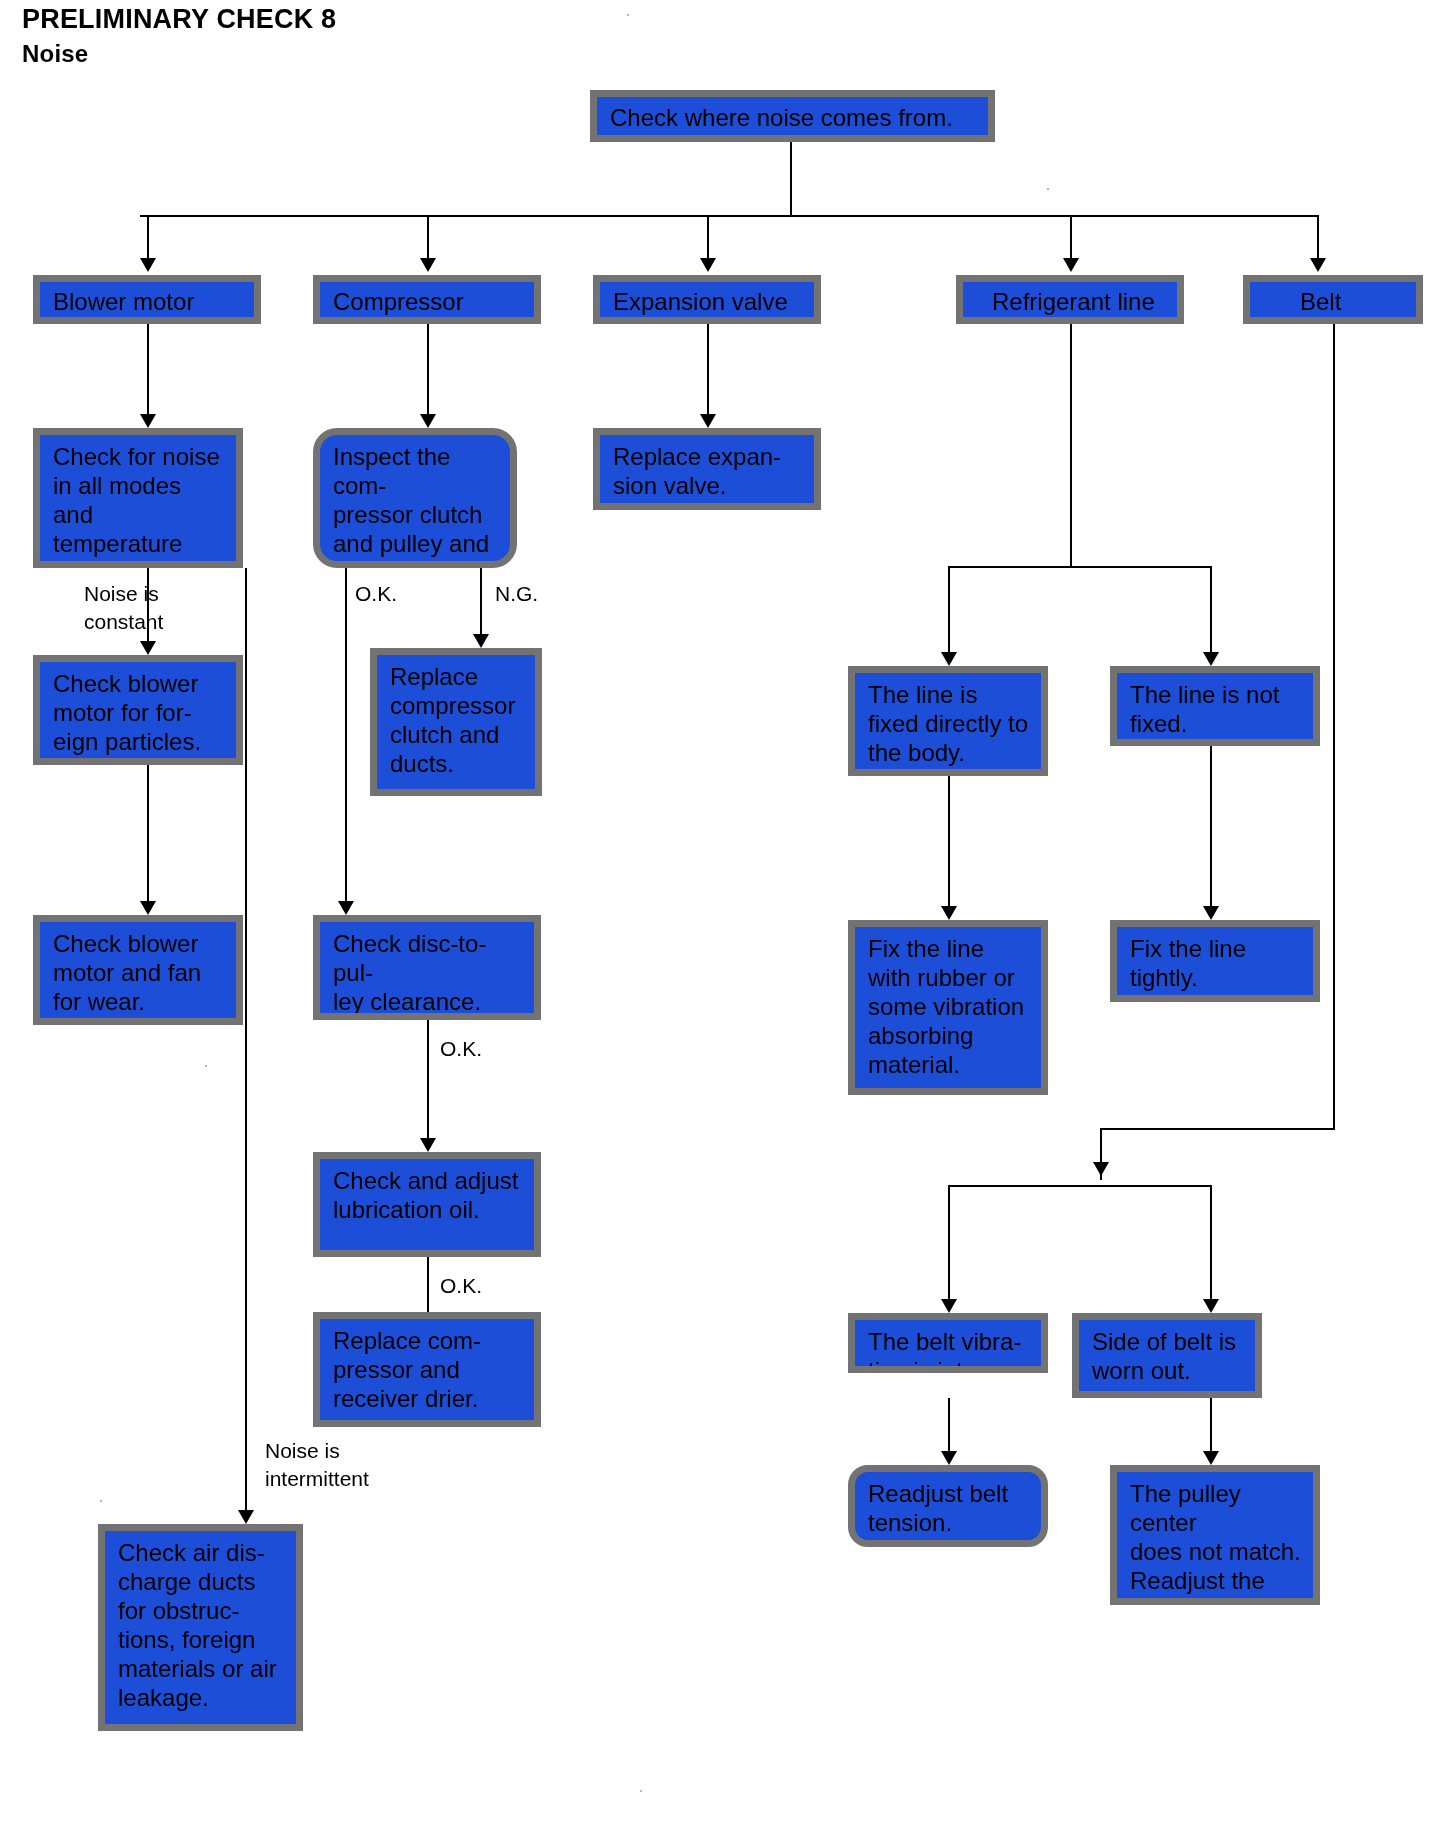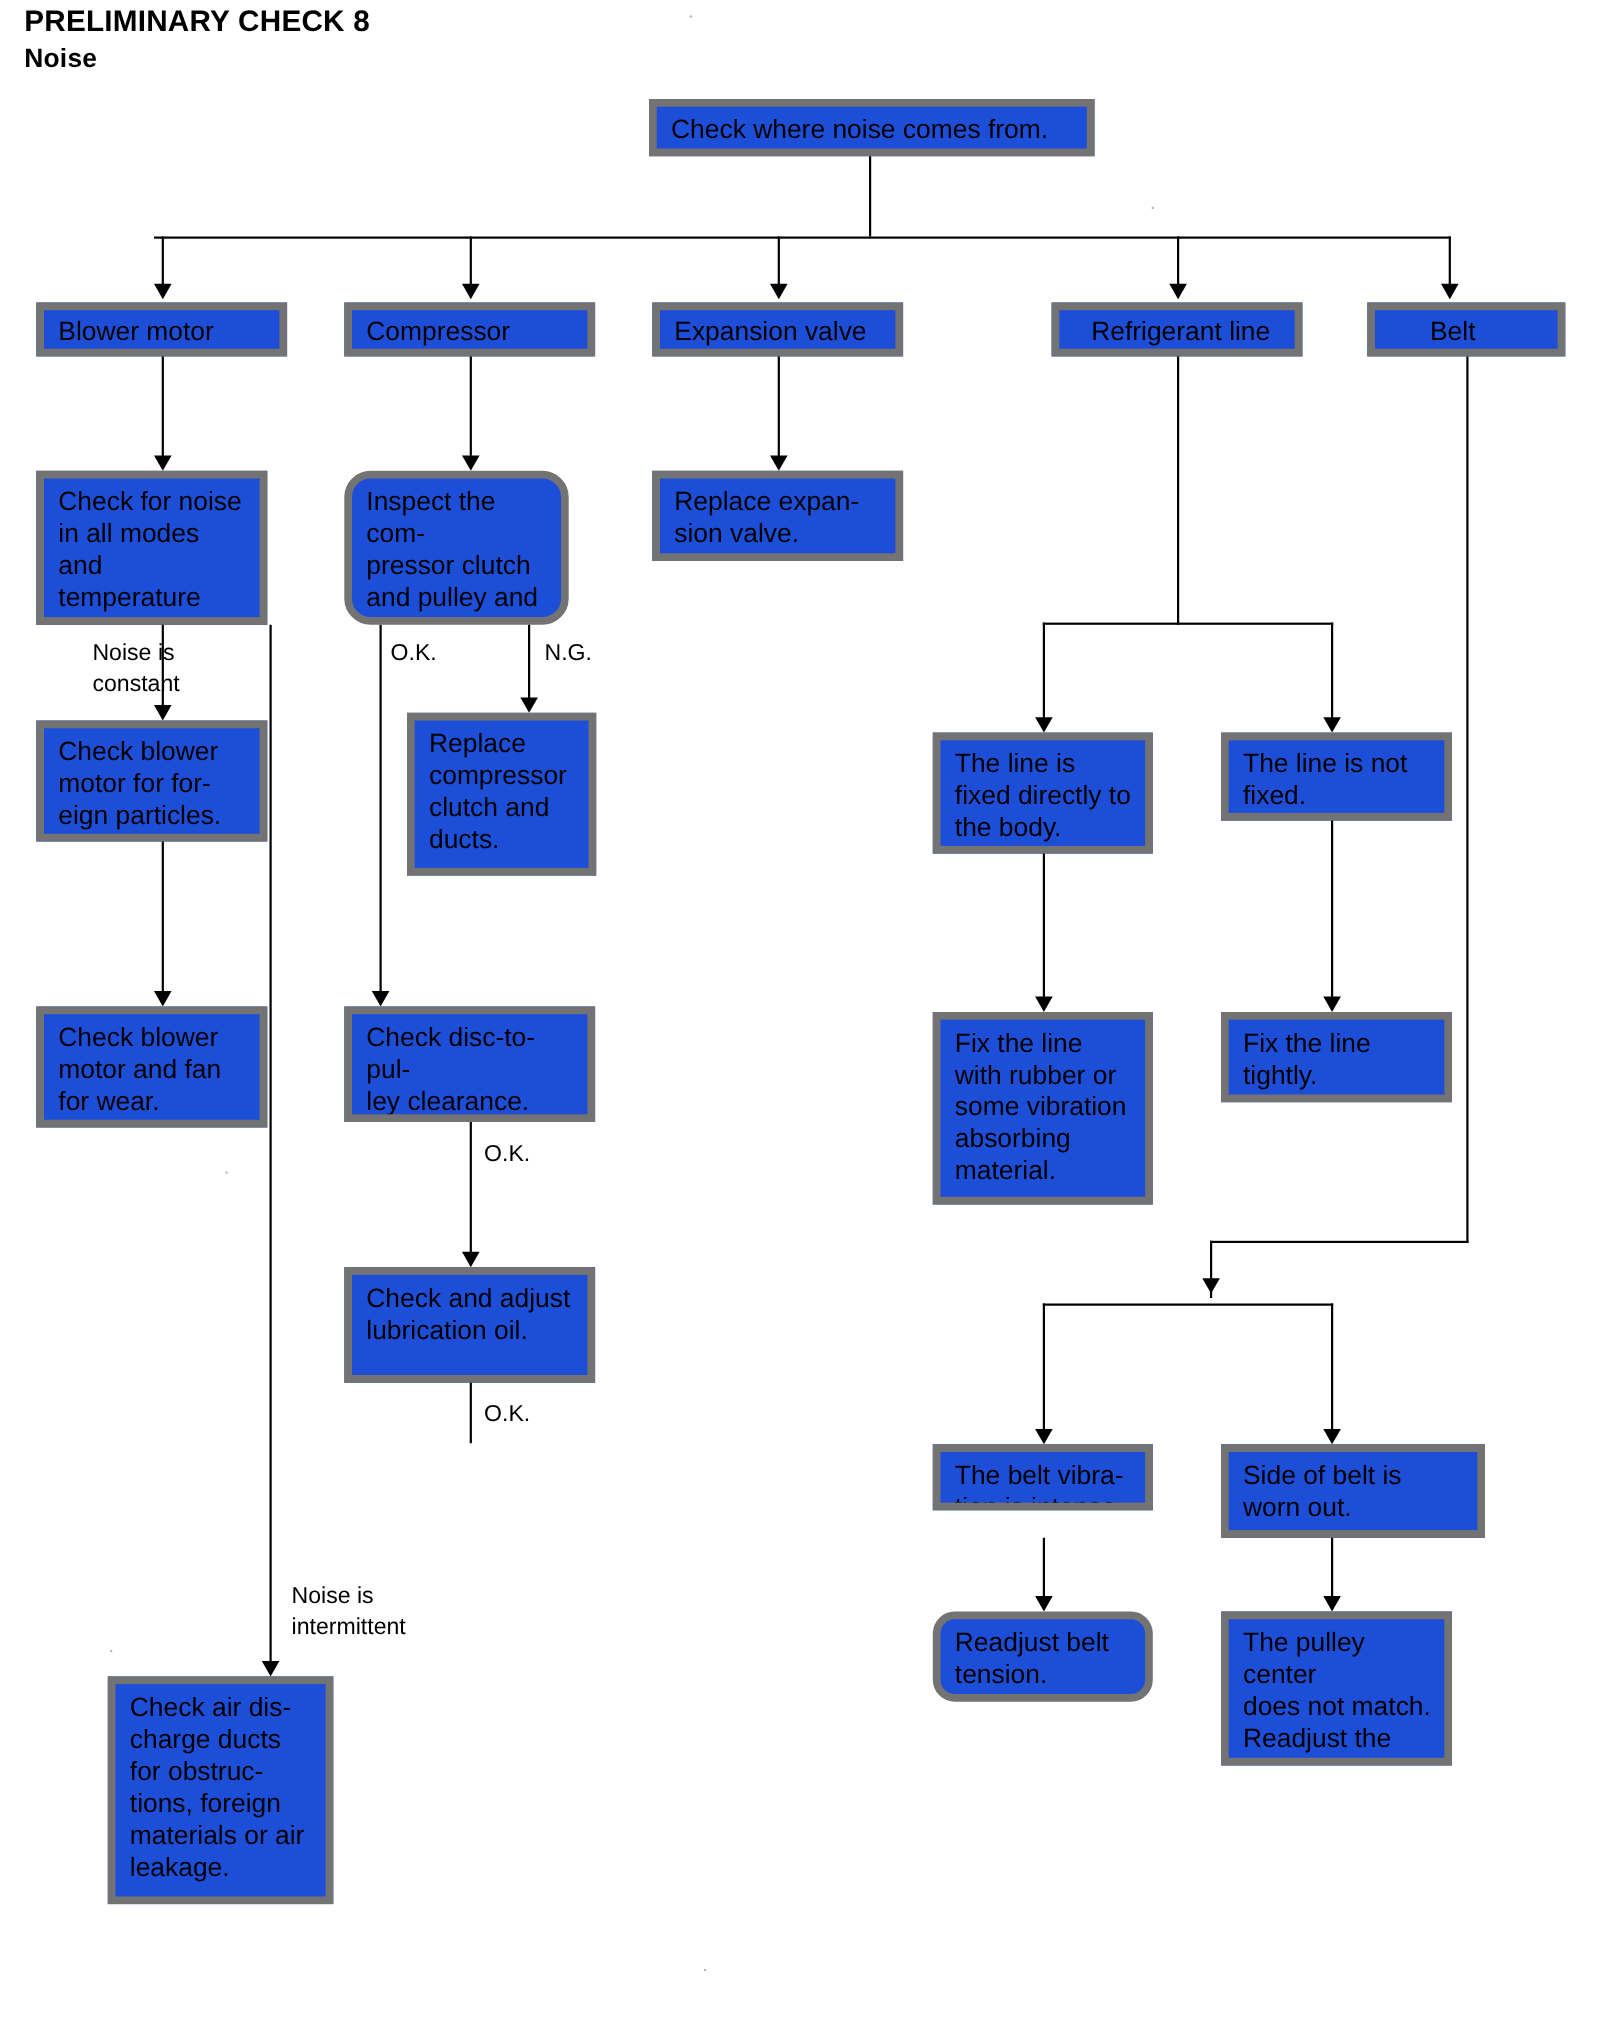--- a/index.html
+++ b/index.html
@@ -178,20 +178,23 @@
   <div class="ln vl" style="left:427px; top:1020px; height:125px;"></div>
   <div class="arw" style="left:420px; top:1138px;"></div>
 
   <div class="box" style="left:313px; top:1152px; width:228px; height:105px;">Check and adjust
 lubrication oil.</div>
 
   <div class="lbl" style="left:440px; top:1272px;">O.K.</div>
 
   <div class="ln vl" style="left:427px; top:1257px; height:55px;"></div>
 
+  <div class="box" style="left:313px; top:1312px; width:228px; height:115px;">Replace com-
+pressor and
+receiver drier.</div>
 
   <div class="ln vl" style="left:707px; top:324px; height:97px;"></div>
   <div class="arw" style="left:700px; top:414px;"></div>
 
   <div class="box" style="left:593px; top:428px; width:228px; height:82px;">Replace expan-
 sion valve.</div>
 
   <div class="ln vl" style="left:1070px; top:324px; height:244px;"></div>
 
   <div class="ln hl" style="left:948px; top:566px; width:264px; height:2px;"></div>
@@ -226,21 +229,21 @@
   <div class="arw" style="left:1093px; top:1162px;"></div>
 
   <div class="ln hl" style="left:948px; top:1185px; width:264px; height:2px;"></div>
   <div class="ln vl" style="left:948px; top:1185px; height:121px;"></div>
   <div class="arw" style="left:941px; top:1299px;"></div>
   <div class="ln vl" style="left:1210px; top:1185px; height:121px;"></div>
   <div class="arw" style="left:1203px; top:1299px;"></div>
 
   <div class="box" style="left:848px; top:1313px; width:200px; height:60px;">The belt vibra-
 tion is intense.</div>
-  <div class="box" style="left:1110px; top:1313px; width:240px; height:85px;">Side of belt is
+  <div class="box" style="left:1072px; top:1313px; width:190px; height:85px;">Side of belt is
 worn out.</div>
 
   <div class="ln vl" style="left:948px; top:1398px; height:60px;"></div>
   <div class="arw" style="left:941px; top:1451px;"></div>
 
   <div class="ln vl" style="left:1210px; top:1398px; height:60px;"></div>
   <div class="arw" style="left:1203px; top:1451px;"></div>
 
   <div class="box" style="left:848px; top:1465px; width:200px; height:82px;border-radius:20px;">Readjust belt
 tension.</div>

